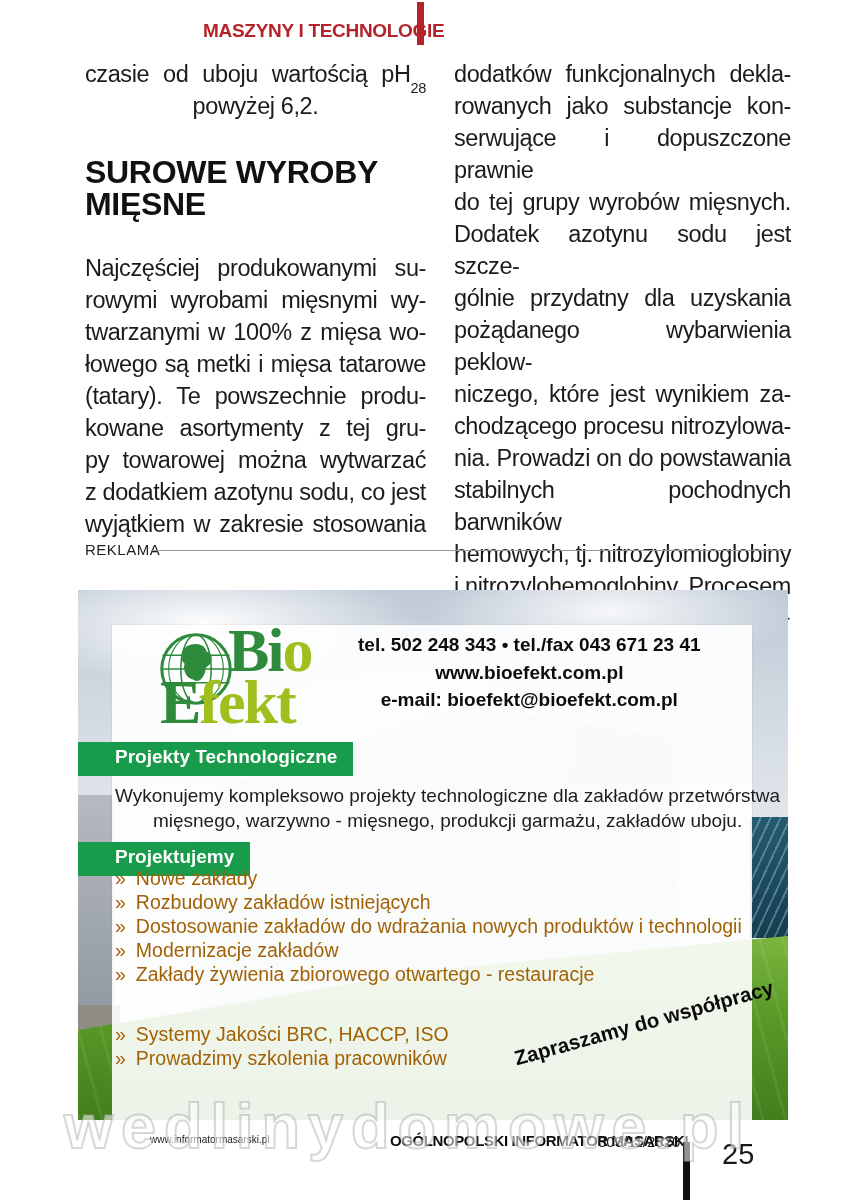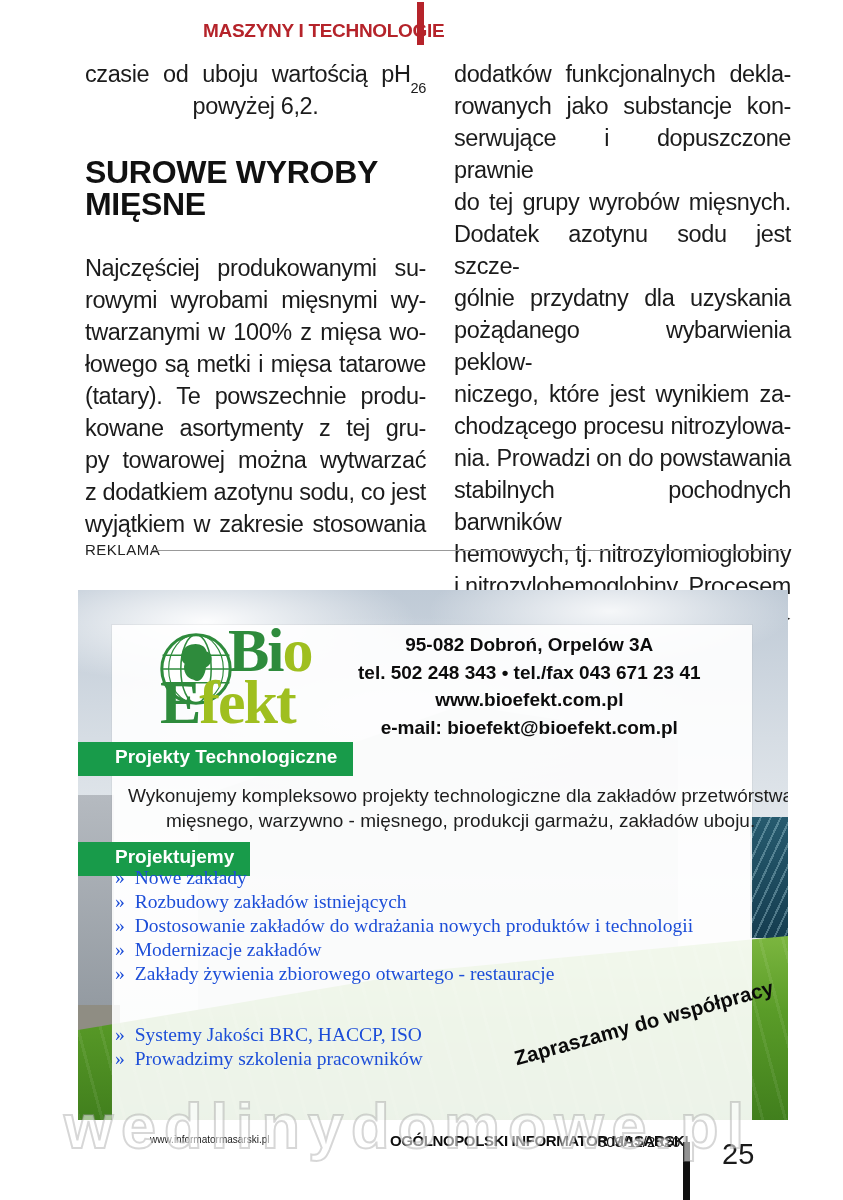--- a/index.html
+++ b/index.html
@@ -57,22 +57,22 @@
   .lg-green{color:#2e8b3c;} .lg-lime{color:#9fbf1f;}
 
   
   .contact{position:absolute;left:246px;top:6px;font-size:19px;line-height:27.5px;
      font-weight:bold;color:#0c0c0c;}
 
   
   .banner{position:absolute;left:-34px;height:30px;line-height:30px;background:#189b4a;
      color:#fff;font-weight:bold;font-size:19px;padding:0 16px 4px 37px;white-space:nowrap;}
   .banner-1{top:117px;} .banner-2{top:217px;} .banner-3{top:356px;}
-  .sec-par{position:absolute;left:3px;top:159px;font-size:19px;line-height:24.5px;color:#1d1d1d;margin-left:13px;}
-  .blist{position:absolute;left:3px;font-size:19.5px;color:#1d4ed8;font-family:Liberation Serif, serif;}
+  .sec-par{position:absolute;left:3px;top:159px;font-size:19px;line-height:24.5px;color:#1d1d1d;}
+  .blist{position:absolute;left:3px;font-size:19.5px;color:#a16207;}
   .blist-1{top:241px;line-height:24px;}
   .blist-2{top:398px;line-height:23.5px;}
   .li{white-space:nowrap;}
   .bullet{margin-right:10px;}
   .cta{position:absolute;left:398px;top:386px;font-size:20.5px;font-weight:bold;color:#0a0a0a;
      transform:rotate(-15.5deg);white-space:nowrap;}
 
   
   .watermark{position:absolute;left:64px;top:1090px;width:716px;text-align:left;z-index:5;
      font-size:63px;font-weight:bold;letter-spacing:8px;white-space:nowrap;
@@ -89,21 +89,21 @@
 </head>
 <body>
 
 <div class="page">
 
   <div class="header-title">MASZYNY I TECHNOLOGIE</div>
   <div class="header-bar"></div>
 
   <div class="col col-left">
     <div>
-      <div class="jl"><span>czasie od uboju wartością pH</span><sub class="ph-sub">26</sub></div>
+      <div class="jl"><span>czasie od uboju wartością pH</span><sub class="ph-sub">28</sub></div>
       <div class="al">powyżej 6,2.</div>
     </div>
     <div class="article-heading">SUROWE WYROBY MIĘSNE</div>
     <div>
         <div class="jl">Najczęściej produkowanymi su-</div>
         <div class="jl">rowymi wyrobami mięsnymi wy-</div>
         <div class="jl">twarzanymi w 100% z mięsa wo-</div>
         <div class="jl">łowego są metki i mięsa tatarowe</div>
         <div class="jl">(tatary). Te powszechnie produ-</div>
         <div class="jl">kowane asortymenty z tej gru-</div>
@@ -151,21 +151,20 @@
           <line x1="6" y1="32" x2="94" y2="32" stroke="#2e8b3c" stroke-width="2"></line>
           <line x1="5" y1="50" x2="95" y2="50" stroke="#2e8b3c" stroke-width="2"></line>
           <line x1="6" y1="68" x2="94" y2="68" stroke="#2e8b3c" stroke-width="2"></line>
           <path d="M38,20 C50,14 62,18 64,27 C74,30 72,44 63,48 C62,60 54,70 47,64 C38,63 32,52 35,43 C28,38 30,25 38,20 Z" fill="#2e8b3c"></path>
         </svg>
         <div class="logo-line logo-bio"><span class="lg-green">Bi</span><span class="lg-lime">o</span></div>
         <div class="logo-line logo-efekt"><span class="lg-green">E</span><span class="lg-lime">fekt</span></div>
       </div>
 
       <div class="contact">
-          <div class="al">95-082 Dobroń, Orpelów 3A</div>
           <div class="al">tel. 502 248 343 • tel./fax 043 671 23 41</div>
           <div class="al">www.bioefekt.com.pl</div>
           <div class="al">e-mail: bioefekt@bioefekt.com.pl</div>
         </div>
 
       <div class="banner banner-1">Projekty Technologiczne</div>
       <div class="sec-par">
           <div class="al">Wykonujemy kompleksowo projekty technologiczne dla zakładów przetwórstwa</div>
           <div class="al">mięsnego, warzywno - mięsnego, produkcji garmażu, zakładów uboju.</div>
         </div>

